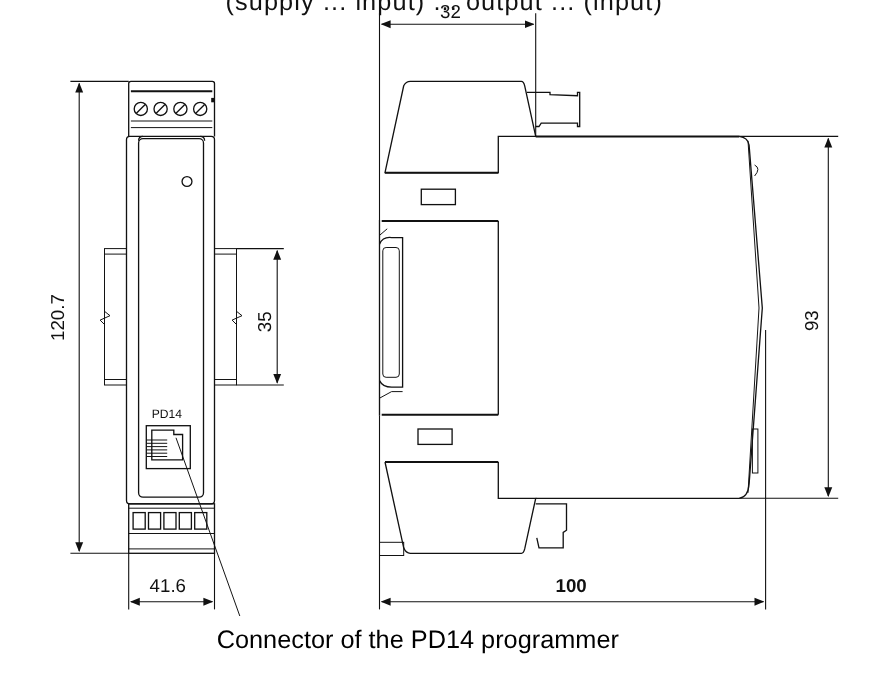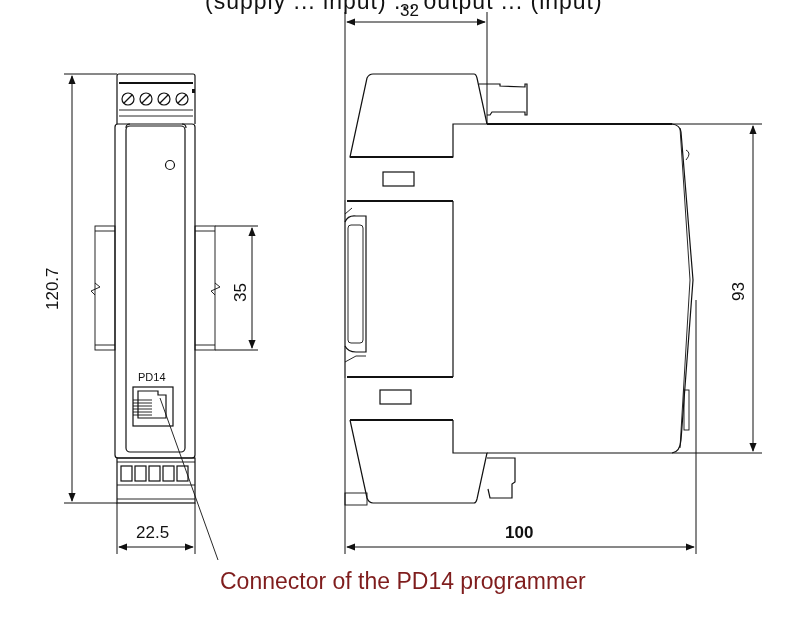--- a/index.html
+++ b/index.html
@@ -5,21 +5,21 @@
   html, body { margin:0; padding:0; background:#ffffff; }
   body { width:797px; height:619px; position:relative; overflow:hidden;
          font-family:"Liberation Sans", sans-serif; color:#111; }
   svg { position:absolute; left:0; top:0; }
   .ln { stroke:#111; stroke-width:1.2; fill:none; }
   .lnb { stroke:#111; stroke-width:1.8; fill:none; }
   .thin { stroke:#111; stroke-width:0.9; fill:none; }
   .dim { stroke:#111; stroke-width:1; fill:none; }
   .lbl { position:absolute; font-size:17px; color:#111; white-space:nowrap; line-height:1; }
   .small { font-size:11px; }
-  .caption { position:absolute; left:220px; top:568px; font-size:23px; color:#7f1d1d; white-space:nowrap; }
+  .caption { position:absolute; left:197px; top:568px; font-size:23px; color:#000000; white-space:nowrap; }
   .top-cut { position:absolute; left:205px; top:-12px; font-size:23px; color:#111; white-space:nowrap; letter-spacing:1px; }
 </style>
 </head>
 <body>
 
 <svg width="797" height="619" viewBox="0 0 797 619">
   <defs>
     <marker id="arr" viewBox="0 0 10 10" refX="9" refY="5" markerWidth="9" markerHeight="9" orient="auto-start-reverse">
       <path d="M0,1 L10,5 L0,9 z" fill="#111"></path>
     </marker>
@@ -157,17 +157,17 @@
     </g>
   </g>
 </svg>
 
 <div class="top-cut">(supply ... input) ... output ... (input)</div>
 
 <div class="lbl" style="left:400px; top:2px;">32</div>
 <div class="lbl" style="left:44px; top:278px; transform:rotate(-90deg); transform-origin:left top; top:310px;">120.7</div>
 <div class="lbl" style="left:232px; top:302px; transform:rotate(-90deg); transform-origin:left top;">35</div>
 <div class="lbl small" style="left:138px; top:372px;">PD14</div>
-<div class="lbl" style="left:136px; top:524px;">22.5</div>
+<div class="lbl" style="left:136px; top:524px;">41.6</div>
 <div class="lbl" style="left:730px; top:301px; transform:rotate(-90deg); transform-origin:left top;">93</div>
 <div class="lbl" style="left:505px; top:524px;font-weight:bold;">100</div>
 
 <div class="caption">Connector of the PD14 programmer</div>
 
 </body></html>

